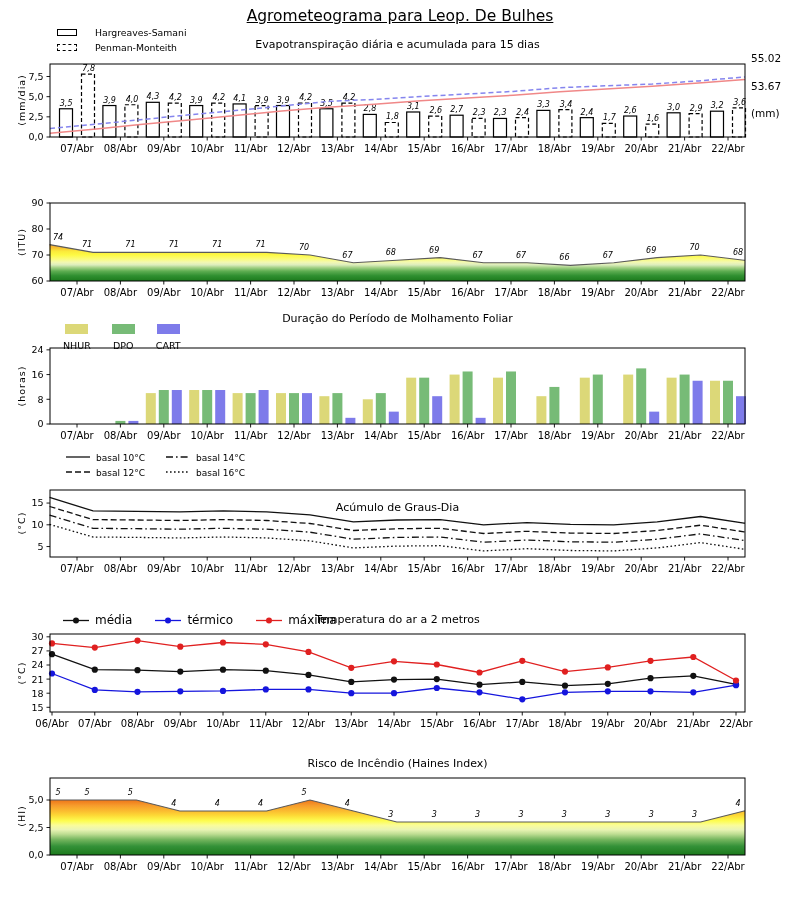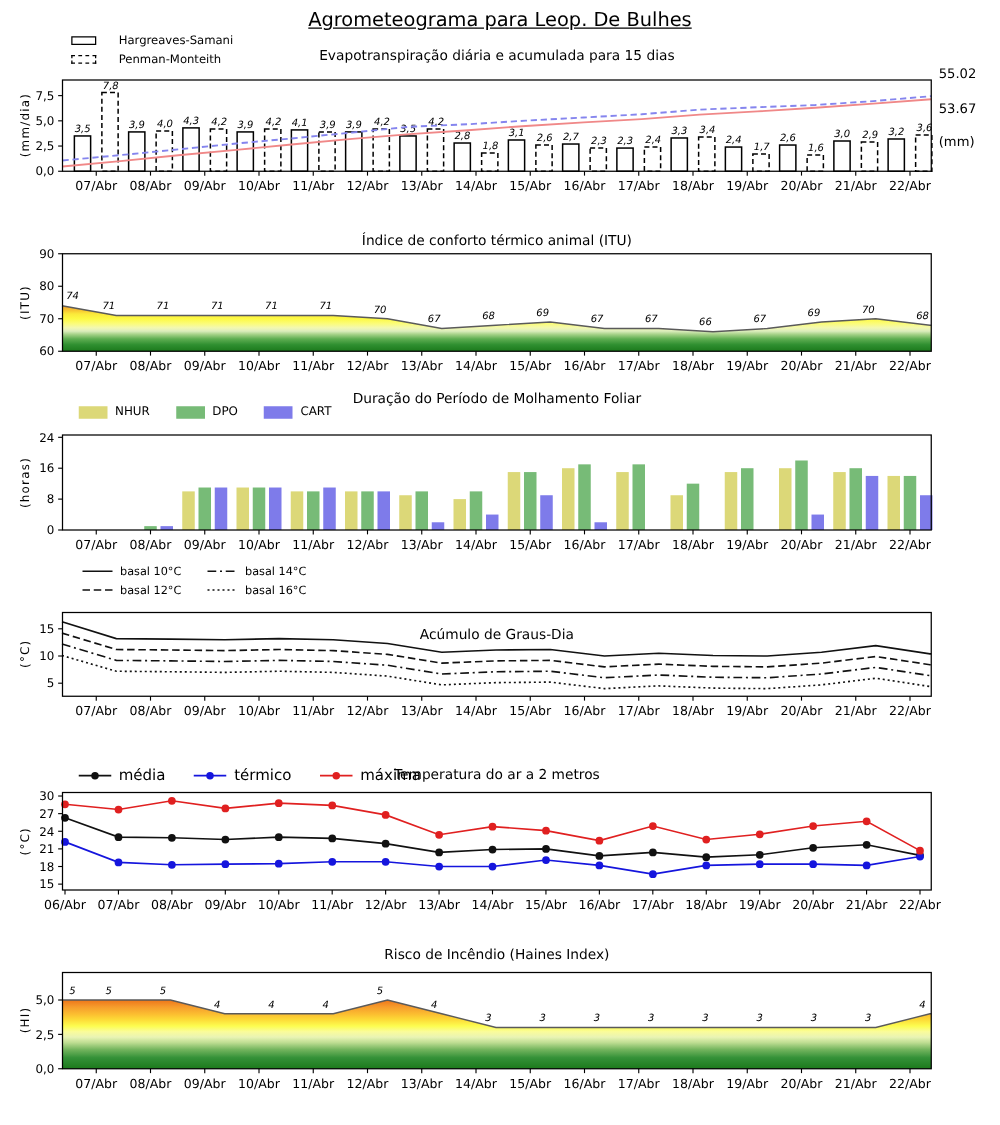--- a/index.html
+++ b/index.html
@@ -14,21 +14,21 @@
   .stitle{position:absolute;left:50px;width:695px;text-align:center;font-size:11px;}
   #t0{top:38px;} #t1{top:186px;} #t2{top:312px;} #t3{top:481px;margin-top:20px;} #t4{top:613px;} #t5{top:757px;}
   .ylab{position:absolute;left:21px;transform:translate(-50%,-50%) rotate(-90deg);font-size:9.5px;letter-spacing:1px;white-space:nowrap;}
   #y0{top:100px;} #y1{top:242px;} #y2{top:386px;} #y3{top:523px;} #y4{top:673px;} #y5{top:816px;}
   .lg{position:absolute;font-size:9.3px;}
   .lg-etp{left:57px;top:25px;}
   .lg-etp .row{display:flex;align-items:center;height:15px;gap:18px;}
   .sw{display:inline-block;width:20px;height:7px;border:1.3px solid #000;background:#fff;box-sizing:border-box;}
   .sw.dash{border-style:dashed;}
   .lg-dpmf{left:63px;top:324px;display:flex;gap:21px;align-items:center;font-size:9.5px;}
-  .lg-dpmf .it{display:flex;align-items:center;gap:6px;}
+  .lg-dpmf .it{display:flex;align-items:center;gap:6px;flex-direction:column;}
   .csw{display:inline-block;width:23px;height:10px;}
   .lg-gdd{left:65px;top:453px;display:grid;grid-template-columns:100px auto;grid-template-rows:15px 15px;grid-auto-flow:column;font-size:9px;}
   .lg-gdd .it{display:flex;align-items:flex-start;gap:5px;}
   .lg-temp{left:62px;top:613px;display:flex;gap:22px;align-items:center;font-size:12px;}
   .lg-temp .it{display:flex;align-items:center;gap:5px;}
 </style>
 </head>
 <body>
 
 <div class="page">
@@ -530,21 +530,20 @@
         <text x="43.5" y="830.9" class="yt" text-anchor="end">2,5</text>
         <line x1="46.5" y1="800" x2="50" y2="800" stroke="#000" stroke-width="0.9"></line>
         <text x="43.5" y="803.4" class="yt" text-anchor="end">5,0</text>
         <rect x="50" y="778" width="695" height="77" fill="none" stroke="#000" stroke-width="1"></rect>
       </g>
     </svg>
 
   <div class="mtitle">Agrometeograma para Leop. De Bulhes</div>
 
   <div class="stitle" id="t0">Evapotranspiração diária e acumulada para 15 dias</div>
-  <div class="stitle" id="t1">Índice de conforto térmico animal (ITU)</div>
   <div class="stitle" id="t2">Duração do Período de Molhamento Foliar</div>
   <div class="stitle" id="t3">Acúmulo de Graus-Dia</div>
   <div class="stitle" id="t4">Temperatura do ar a 2 metros</div>
   <div class="stitle" id="t5">Risco de Incêndio (Haines Index)</div>
 
   <div class="ylab" id="y0">(mm/dia)</div>
   <div class="ylab" id="y1">(ITU)</div>
   <div class="ylab" id="y2">(horas)</div>
   <div class="ylab" id="y3">(°C)</div>
   <div class="ylab" id="y4">(°C)</div>

